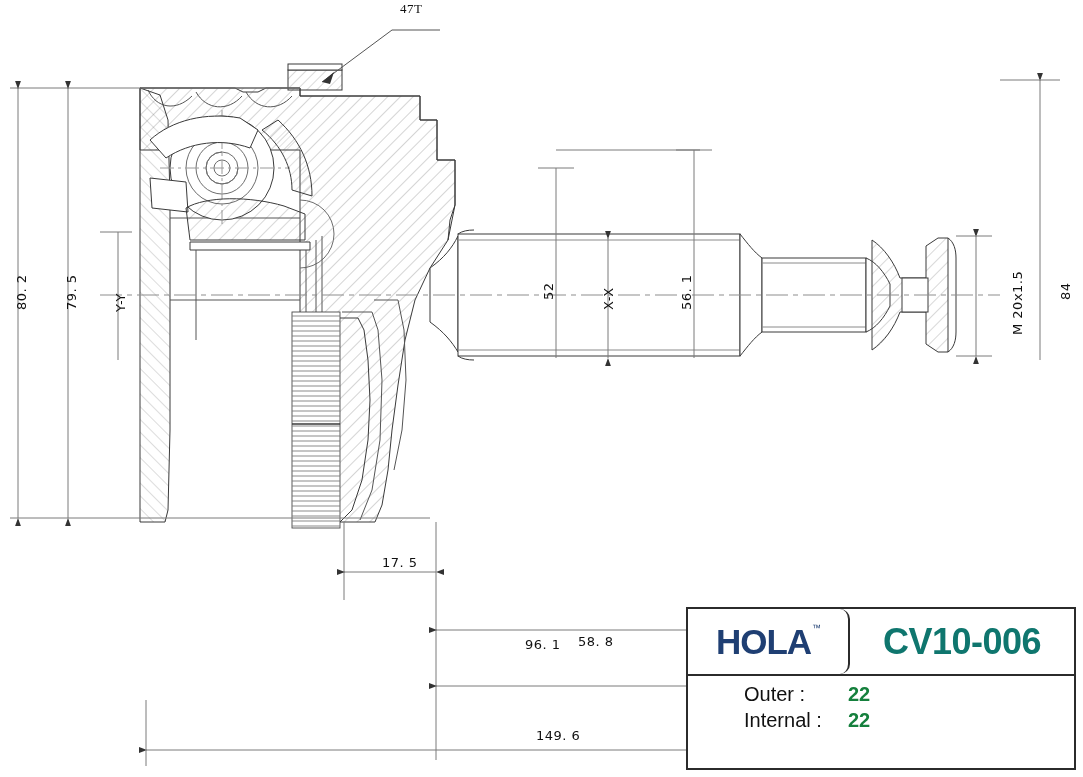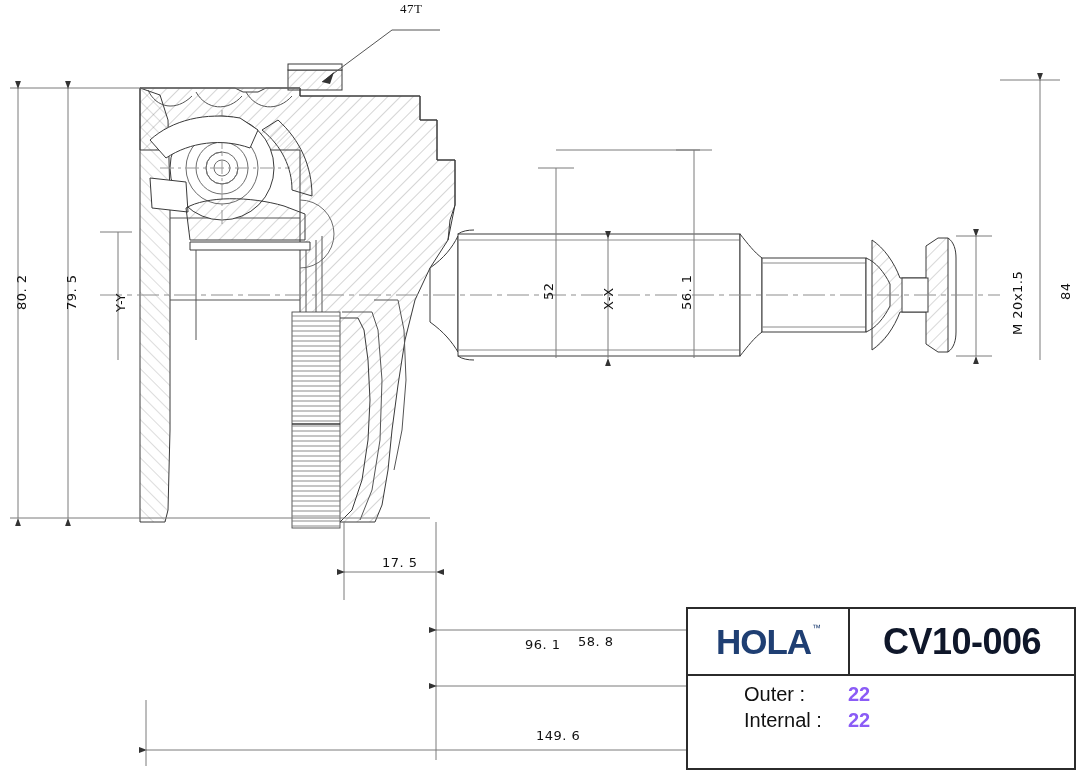--- a/index.html
+++ b/index.html
@@ -19,48 +19,48 @@
 
   
   #titleblock{
     position:absolute;left:686px;top:607px;width:390px;height:163px;
     border:2px solid #2b2b2b;background:#fff;box-sizing:border-box;
     display:flex;flex-direction:column;
   }
   #tb-top{display:flex;flex:0 0 65px;border-bottom:2px solid #2b2b2b;}
   #tb-logo{
     flex:0 0 160px;border-right:2px solid #2b2b2b;
-    display:flex;align-items:center;justify-content:center;position:relative;
+    display:flex;align-items:center;justify-content:center;position:relative;border-radius:10px;
   }
   .logo-text{
     font-family:"Liberation Sans", sans-serif;font-weight:bold;
     font-size:35px;letter-spacing:-1px;color:#1F3F73;line-height:1;
   }
   .logo-tm{
     font-family:"Liberation Sans", sans-serif;font-size:9px;color:#1F3F73;
     position:relative;top:-14px;left:1px;
   }
   #tb-part{
     flex:1;display:flex;align-items:center;justify-content:center;
   }
   .part-text{
     font-family:"Liberation Sans", sans-serif;font-weight:bold;
-    font-size:36px;letter-spacing:-.5px;color:#0f172a;
+    font-size:36px;letter-spacing:-.5px;color:#0f766e;
   }
   #tb-specs{
     flex:1;padding:7px 0 0 56px;box-sizing:border-box;
   }
   .spec-row{display:flex;align-items:baseline;height:26px;}
   .spec-label{
     flex:0 0 104px;font-family:"Liberation Sans", sans-serif;
     font-size:20px;color:#111;
   }
   .spec-value{
     font-family:"Liberation Sans", sans-serif;font-weight:bold;
-    font-size:20px;color:#8b5cf6;
+    font-size:20px;color:#15803d;
   }
 </style>
 </head>
 <body>
 
 <div id="stage">
 
   <svg class="draw" viewBox="0 0 1083 777">
     <defs>
 

